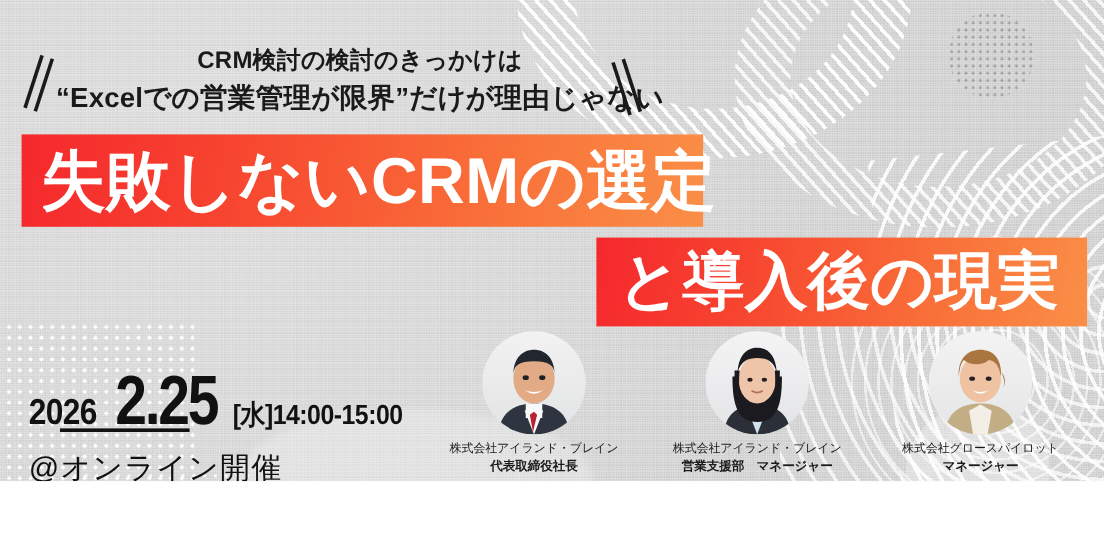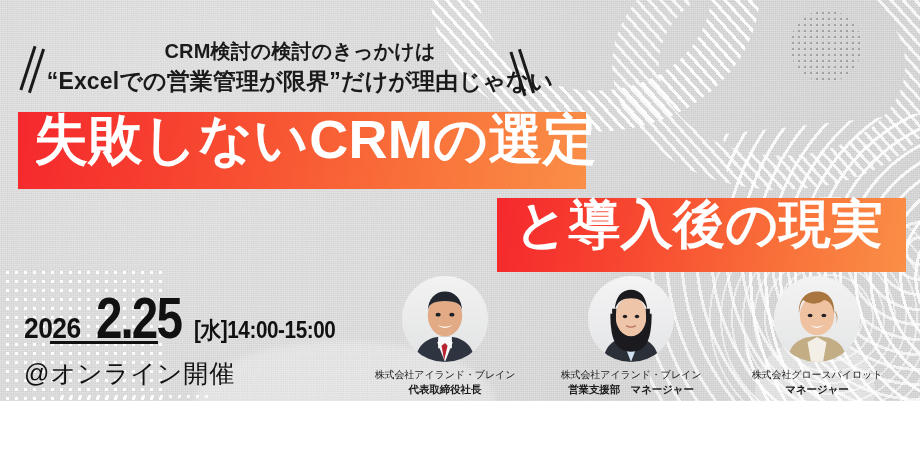--- a/index.html
+++ b/index.html
@@ -174,20 +174,21 @@
   .slash-left  span:nth-child(1) { left: 2px; }
   .slash-left  span:nth-child(2) { left: 11px; }
   .slash-right { left: 514px; top: 48px; transform: rotate(-18deg); }
   .slash-right span:nth-child(1) { left: 2px; }
   .slash-right span:nth-child(2) { left: 11px; }
 
   
   .banner {
     position: absolute;
     display: flex;
+    align-items: center;
     z-index: 7;
     background: linear-gradient(100deg, #F5282D 0%, #F7422F 28%, #F96F39 68%, #FA8F47 100%);
   }
   .banner-text {
     color: #ffffff;
     font-weight: bold;
     white-space: nowrap;
     letter-spacing: .005em;
     line-height: 1;
   }
@@ -200,21 +201,21 @@
   #banner-2 {
     left: 497px; top: 198px;
     width: 391px; height: 74px;
     padding-left: 18px;
   }
   #banner-2 .banner-text { font-size: 52px; }
 
   
   .date-block {
     position: absolute;
-    left: 24px; top: 284px;
+    left: 24px; top: 300px;
     z-index: 8;
     color: #111111;
   }
   .date-row {
     display: flex;
     align-items: baseline;
     font-family: "Liberation Sans Narrow", "Liberation Sans", sans-serif;
     font-weight: bold;
   }
   .date-year {

